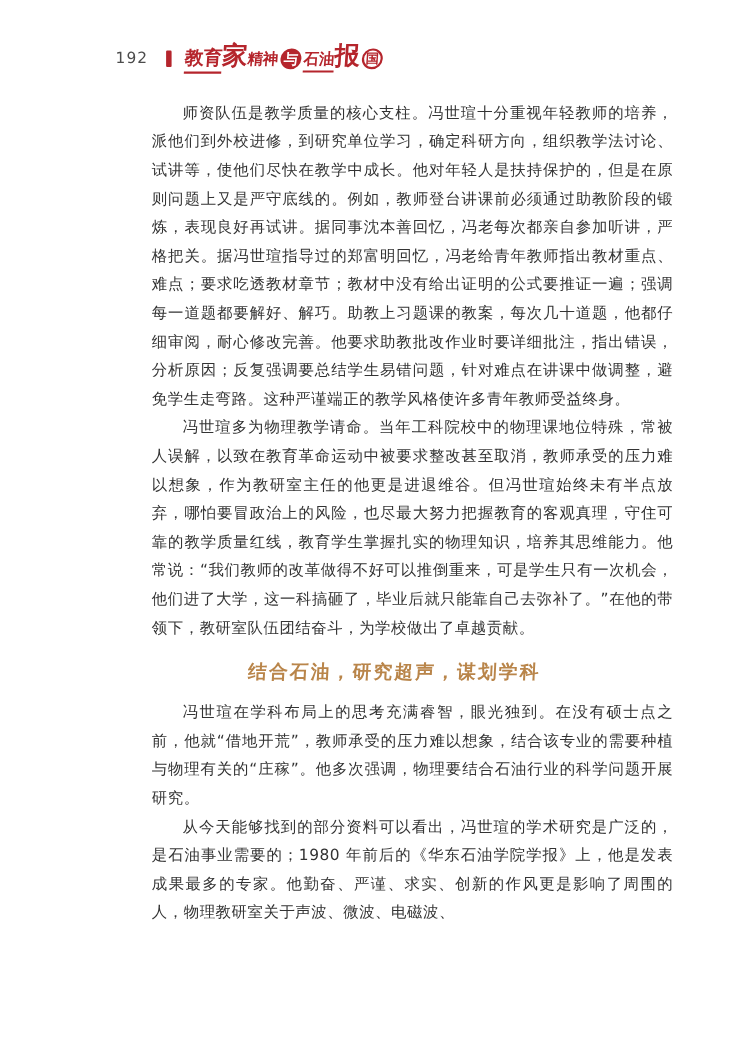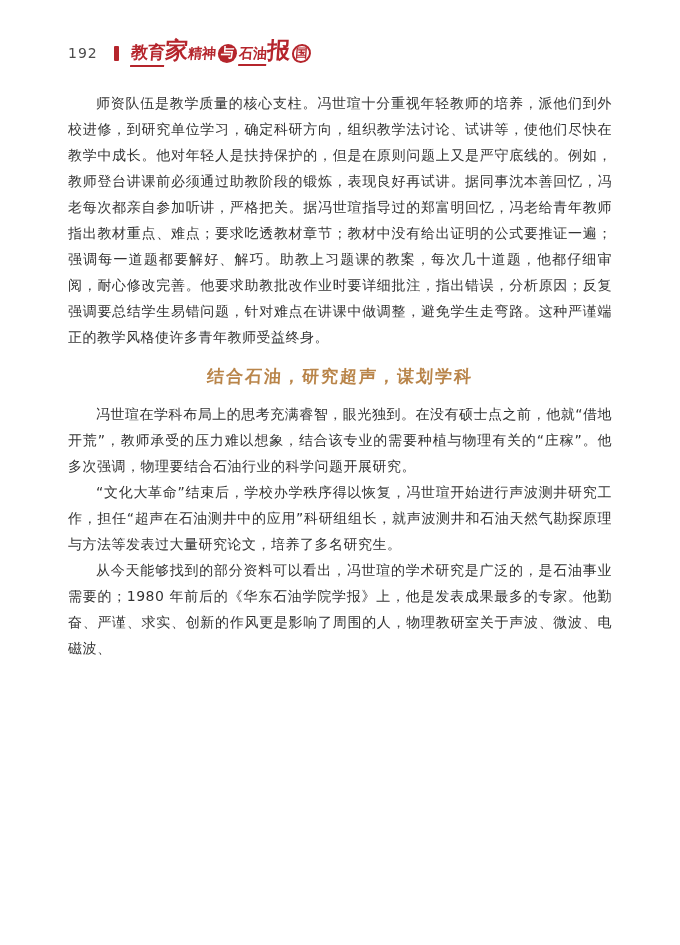--- a/index.html
+++ b/index.html
@@ -6,21 +6,21 @@
   html, body { width: 680px; height: 945px; }
   body {
     background: #ffffff;
     font-family: "DejaVu Sans", sans-serif;
     color: #333333;
   }
   .page {
     width: 680px;
     height: 945px;
     background: #ffffff;
-    padding: 38px 68px 0 68px;
+    padding: 38px 68px 0 105px;
     overflow: hidden;
     position: relative;
   }
   
   .page-header {
     display: flex;
     align-items: center;
     height: 30px;
     margin-bottom: 22px;
   }
@@ -73,20 +73,21 @@
     align-self: center;
   }
   
   .page-body p {
     font-size: 14px;
     line-height: 26px;
     text-align: justify;
     text-indent: 2em;
     color: #333333;
     letter-spacing: 0.5px;
+    margin-left: 33px;
   }
   .section-heading {
     text-align: center;
     color: #b9854a;
     font-size: 17px;
     font-weight: bold;
     letter-spacing: 2px;
     margin: 15px 0 13px 0;
     transform: skewX(-3deg);
   }
@@ -105,21 +106,21 @@
       <span class="seg-b">精神</span>
       <span class="yu-circle">与</span>
       <span class="seg-b seg-underline">石油</span>
       <span class="seg-big">报</span>
       <span class="guo-circle">国</span>
     </span>
   </header>
 
   <main class="page-body">
     <p>师资队伍是教学质量的核心支柱。冯世瑄十分重视年轻教师的培养，派他们到外校进修，到研究单位学习，确定科研方向，组织教学法讨论、试讲等，使他们尽快在教学中成长。他对年轻人是扶持保护的，但是在原则问题上又是严守底线的。例如，教师登台讲课前必须通过助教阶段的锻炼，表现良好再试讲。据同事沈本善回忆，冯老每次都亲自参加听讲，严格把关。据冯世瑄指导过的郑富明回忆，冯老给青年教师指出教材重点、难点；要求吃透教材章节；教材中没有给出证明的公式要推证一遍；强调每一道题都要解好、解巧。助教上习题课的教案，每次几十道题，他都仔细审阅，耐心修改完善。他要求助教批改作业时要详细批注，指出错误，分析原因；反复强调要总结学生易错问题，针对难点在讲课中做调整，避免学生走弯路。这种严谨端正的教学风格使许多青年教师受益终身。</p>
+    <p>冯世瑄多为物理教学请命。当年工科院校中的物理课地位特殊，常被人误解，以致在教育革命运动中被要求整改甚至取消，教师承受的压力难以想象，作为教研室主任的他更是进退维谷。但冯世瑄始终未有半点放弃，哪怕要冒政治上的风险，也尽最大努力把握教育的客观真理，守住可靠的教学质量红线，教育学生掌握扎实的物理知识，培养其思维能力。他常说：“我们教师的改革做得不好可以推倒重来，可是学生只有一次机会，他们进了大学，这一科搞砸了，毕业后就只能靠自己去弥补了。”在他的带领下，教研室队伍团结奋斗，为学校做出了卓越贡献。</p>
 
     <h2 class="section-heading">结合石油，研究超声，谋划学科</h2>
 
     <p>冯世瑄在学科布局上的思考充满睿智，眼光独到。在没有硕士点之前，他就“借地开荒”，教师承受的压力难以想象，结合该专业的需要种植与物理有关的“庄稼”。他多次强调，物理要结合石油行业的科学问题开展研究。</p>
-    <p>“文化大革命”结束后，学校办学秩序得以恢复，冯世瑄开始进行声波测井研究工作，担任“超声在石油测井中的应用”科研组组长，就声波测井和石油天然气勘探原理与方法等发表过大量研究论文，培养了多名研究生。</p>
     <p>从今天能够找到的部分资料可以看出，冯世瑄的学术研究是广泛的，是石油事业需要的；1980 年前后的《华东石油学院学报》上，他是发表成果最多的专家。他勤奋、严谨、求实、创新的作风更是影响了周围的人，物理教研室关于声波、微波、电磁波、</p>
   </main>
 
 </div>
 
 </body></html>

